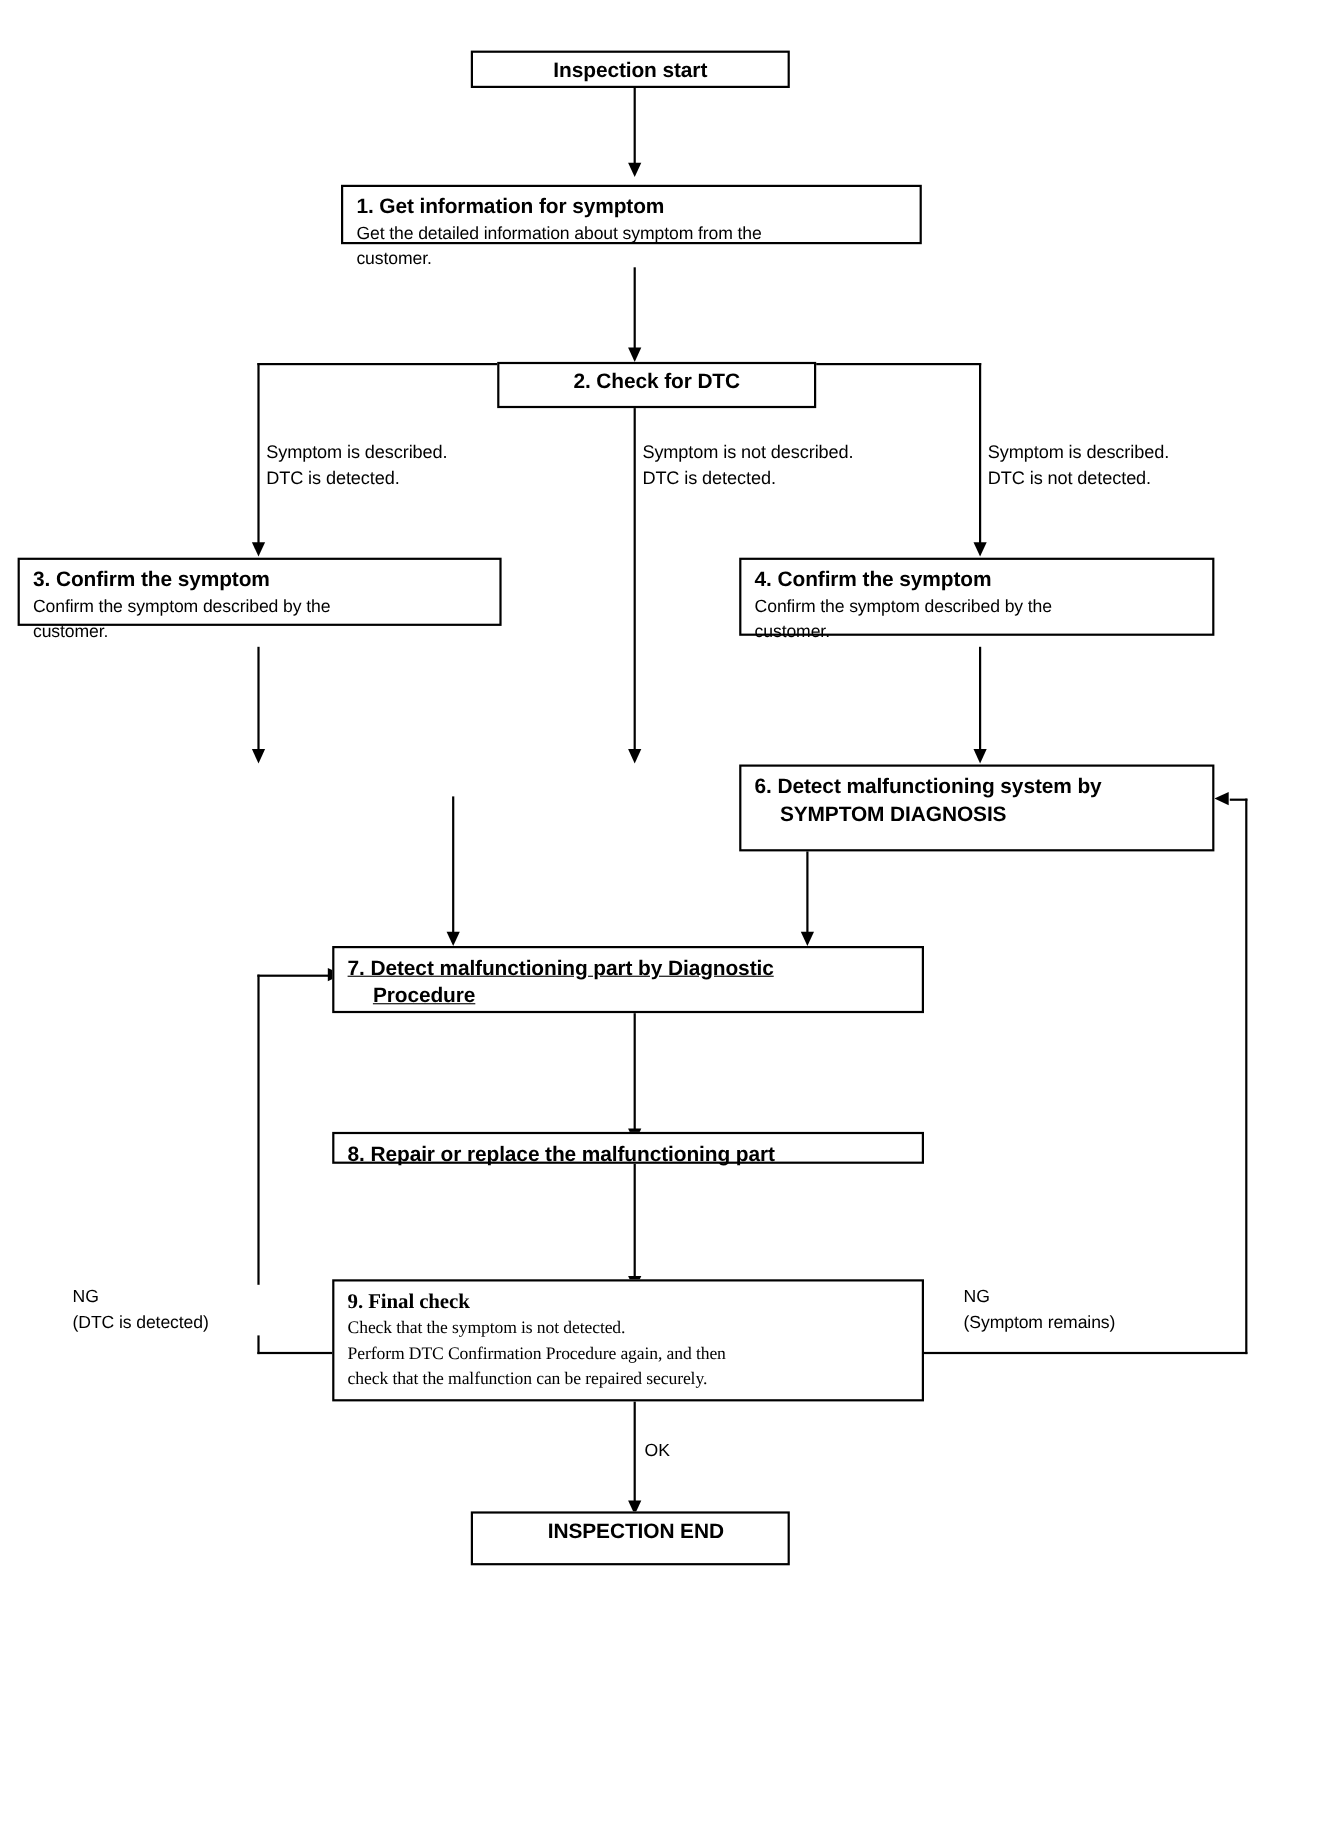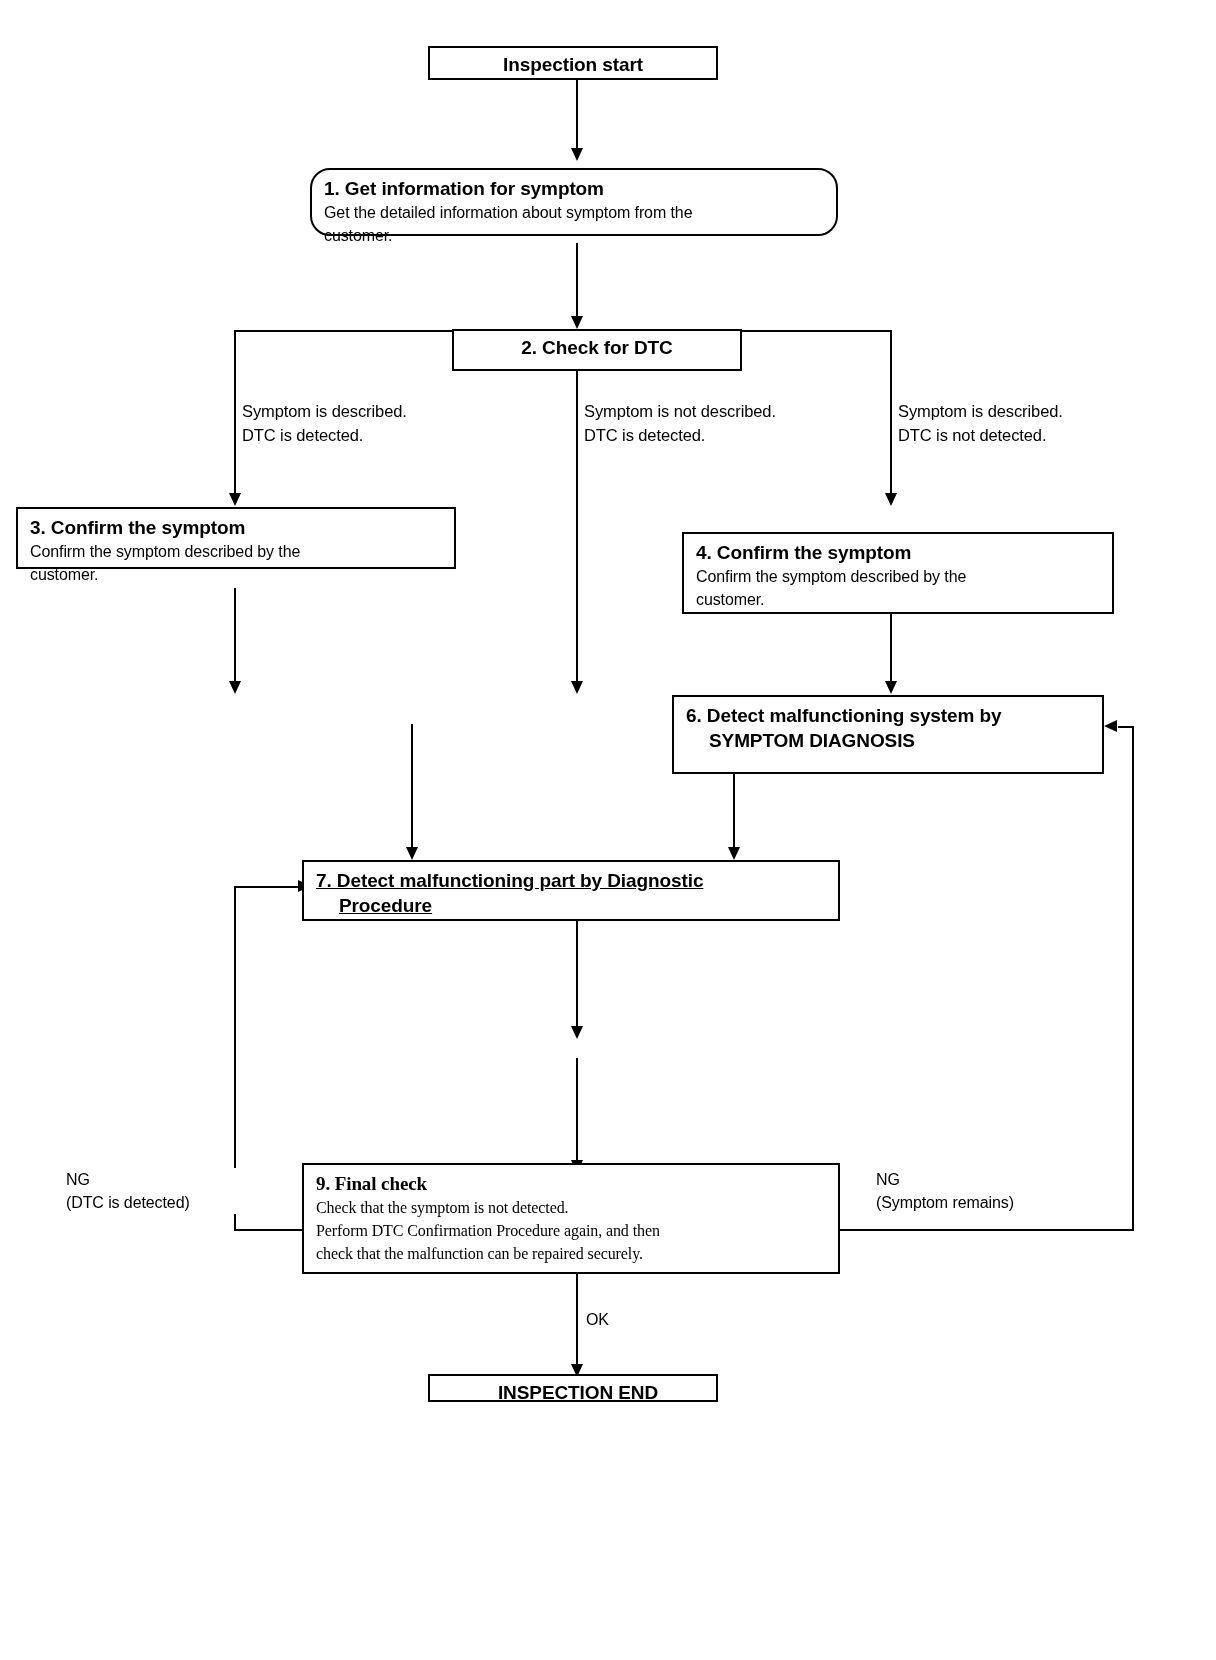--- a/index.html
+++ b/index.html
@@ -174,58 +174,61 @@
 
   <div class="edgelabel small" style="left:876px; top:1168px; width:220px;">NG
 (Symptom remains)</div>
 
   <div class="edgelabel small" style="left:586px; top:1308px; width:60px;">OK</div>
 
   <div class="box center" style="left:428px; top:46px; width:290px; height:34px;">
     <div class="title">Inspection start</div>
   </div>
 
-  <div class="box" style="left:310px; top:168px; width:528px; height:68px;border-radius:20px;">
+  <div class="box" style="left:310px; top:168px; width:528px; height:54px;">
     <div class="title">1. Get information for symptom</div>
     <div class="body">Get the detailed information about symptom from the
 customer.</div>
   </div>
 
   <div class="box center" style="left:452px; top:329px; width:290px; height:42px;">
     <div class="title">2. Check for DTC</div>
   </div>
 
   <div class="box" style="left:16px; top:507px; width:440px; height:62px;">
     <div class="title">3. Confirm the symptom</div>
     <div class="body">Confirm the symptom described by the
 customer.</div>
   </div>
 
-  <div class="box" style="left:672px; top:532px; width:432px; height:82px;margin-left:10px;">
+  <div class="box" style="left:672px; top:507px; width:432px; height:71px;">
     <div class="title">4. Confirm the symptom</div>
     <div class="body">Confirm the symptom described by the
 customer.</div>
   </div>
 
 
   <div class="box hang" style="left:672px; top:695px; width:432px; height:79px;">
     <div class="title">6. Detect malfunctioning system by
 SYMPTOM DIAGNOSIS</div>
   </div>
 
   <div class="box hang" style="left:302px; top:860px; width:538px; height:61px;text-decoration:underline;">
     <div class="title">7. Detect malfunctioning part by Diagnostic
 Procedure</div>
   </div>
 
+  <div class="box" style="left:302px; top:1029px; width:538px; height:29px;">
+    <div class="title">8. Repair or replace the malfunctioning part</div>
+  </div>
 
   <div class="box" style="left:302px; top:1163px; width:538px; height:111px;font-family:Liberation Serif, serif;">
     <div class="title">9. Final check</div>
     <div class="body">Check that the symptom is not detected.
 Perform DTC Confirmation Procedure again, and then
 check that the malfunction can be repaired securely.</div>
   </div>
 
-  <div class="box center" style="left:428px; top:1374px; width:290px; height:28px;padding-left:20px;">
+  <div class="box center" style="left:428px; top:1374px; width:290px; height:49px;padding-left:20px;">
     <div class="title">INSPECTION END</div>
   </div>
 
 </div>
 
 </body></html>

